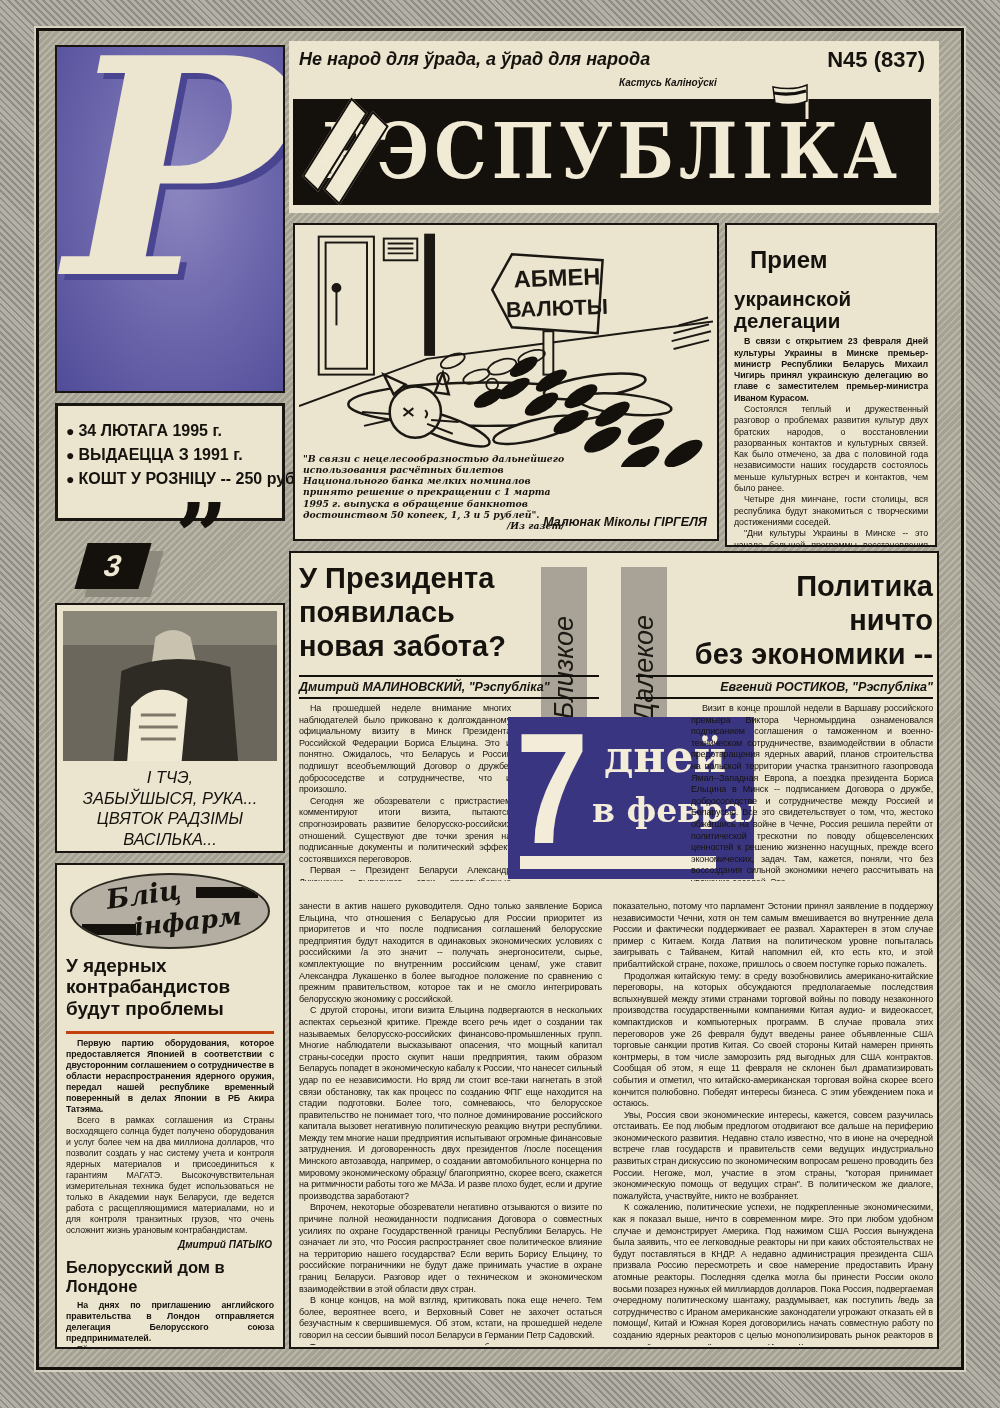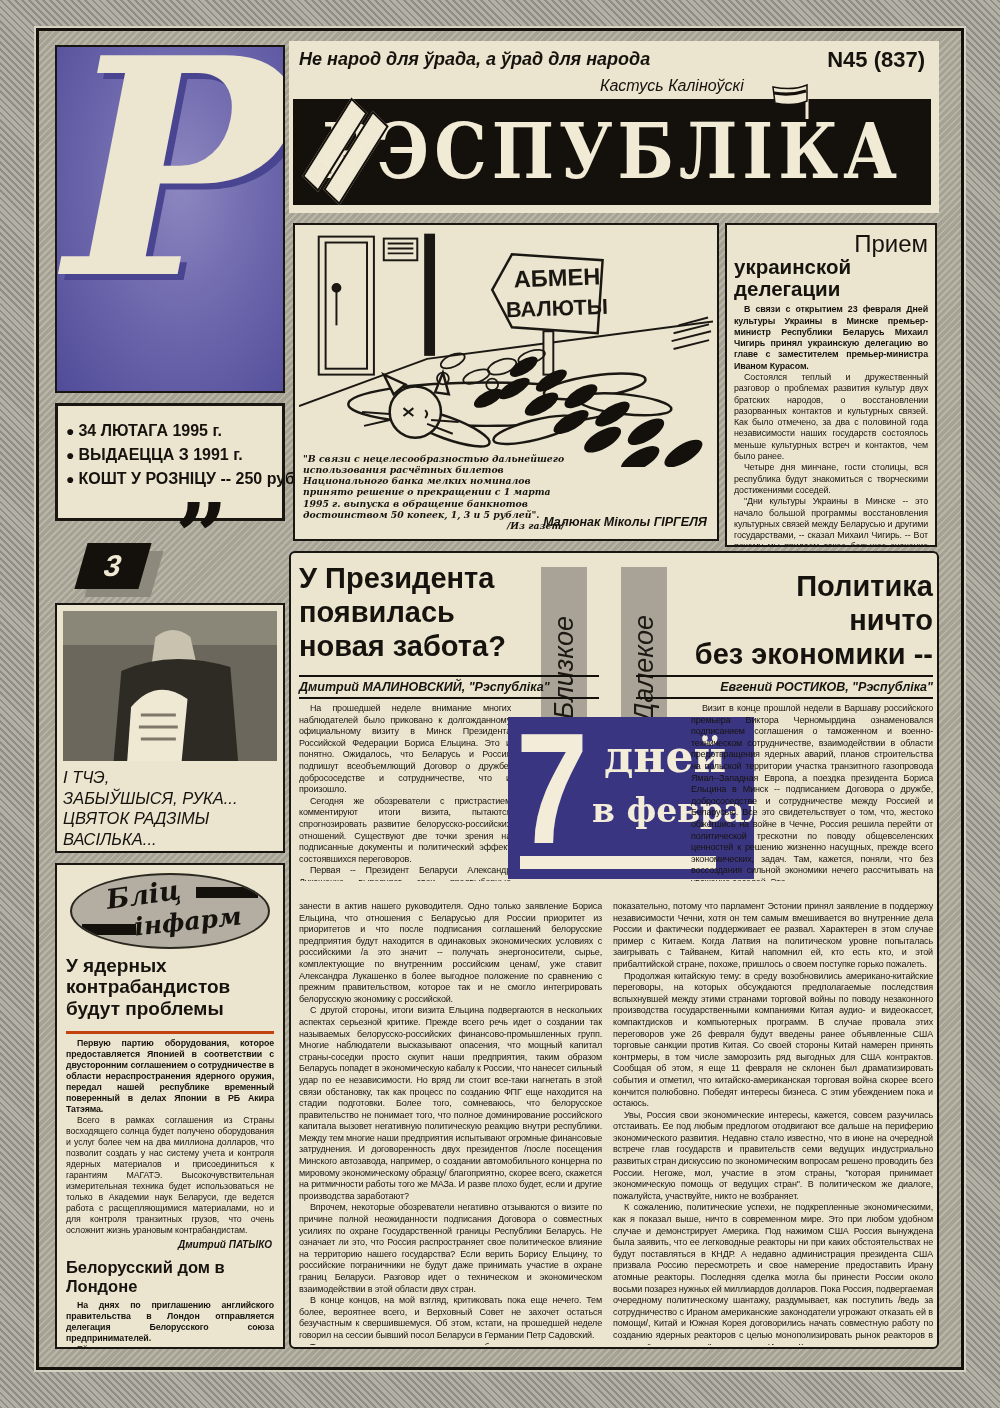--- a/index.html
+++ b/index.html
@@ -24,21 +24,21 @@
     text-shadow:6px 6px 0 #4a4590;}
   .dates{left:16px;top:372px;width:230px;height:118px;border-width:3px;padding:10px 8px;}
   .dates .d{font-weight:bold;font-size:16px;margin:6px 0;white-space:nowrap;}
   .dates .bullet{font-size:14px;margin-right:4px;}
   .pg3wrap{position:absolute;left:16px;top:452px;width:230px;height:120px;}
   .pg3sh{position:absolute;left:36px;top:68px;width:66px;height:46px;background:#8d897c;transform:skewX(-16deg);}
   .pg3{position:absolute;left:26px;top:60px;width:64px;height:46px;background:#14110d;transform:skewX(-16deg);
     color:#efe9d4;font-weight:bold;font-size:30px;text-align:center;line-height:46px;}
   .bigquote{position:absolute;left:120px;top:8px;font-family:"DejaVu Serif",serif;
     font-weight:bold;font-size:92px;line-height:1;color:#14110d;}
-  .photobox{left:16px;top:572px;width:230px;height:250px;padding:6px;}
+  .photobox{left:16px;top:572px;width:230px;height:250px;padding:6px;text-align:center;}
   .photo{width:100%;height:150px;display:block;background:#5a564d;}
   .photocap{font-style:italic;font-size:16.5px;line-height:1.25;margin-top:6px;white-space:pre-line;}
   .blitzbox{left:16px;top:832px;width:230px;height:486px;padding:8px 9px;overflow:hidden;}
   .oval{width:196px;height:72px;margin:0 auto 6px auto;background:#b3aea1;border:2px solid #2a2archive;
     border:2px solid #2a271f;border-radius:50%;position:relative;overflow:hidden;}
   .oval .w1{position:absolute;left:34px;top:4px;font-family:"DejaVu Serif",serif;font-style:italic;
     font-weight:bold;font-size:27px;transform:rotate(-8deg);}
   .oval .w2{position:absolute;left:62px;top:32px;font-family:"DejaVu Serif",serif;font-style:italic;
     font-weight:bold;font-size:25px;transform:rotate(-6deg);}
   .oval .bar1{position:absolute;right:10px;top:12px;width:62px;height:11px;background:#14110d;}
@@ -46,44 +46,44 @@
   .sb-h3{font-weight:bold;font-size:19px;line-height:1.12;margin:4px 0 4px 0;
     border-bottom:3px solid #c2410c;padding-bottom:12px;}
   .sb-h4{font-weight:bold;font-size:16.5px;margin:8px 0 4px 0;}
   .sb-p{font-size:8.8px;line-height:11px;text-align:justify;margin:0;text-indent:11px;letter-spacing:-.1px;}
   .sb-lead{font-weight:bold;}
   .sb-author{font-weight:bold;font-style:italic;font-size:10px;text-align:right;margin:3px 2px 2px 0;}
   
   .topstrip{left:250px;top:10px;width:650px;height:172px;padding:8px 10px;border:none;}
   .motto{font-weight:bold;font-style:italic;font-size:18px;}
   .issue{position:absolute;right:14px;top:6px;font-weight:bold;font-size:22px;}
-  .mottoauthor{position:absolute;left:311px;top:36px;font-weight:normal;font-style:italic;font-size:16px;}
+  .mottoauthor{position:absolute;left:330px;top:36px;font-weight:bold;font-style:italic;font-size:10px;}
   .masthead{position:absolute;left:4px;top:58px;width:638px;height:106px;background:#14110d;
     color:#f1ead4;display:flex;align-items:center;justify-content:center;}
   .masthead .title{font-family:"DejaVu Serif",serif;font-weight:bold;font-size:66px;
     letter-spacing:5px;transform:scaleY(1.15);white-space:nowrap;}
   .ribbon{position:absolute;left:6px;top:26px;transform:rotate(-58deg);z-index:5;}
   .ribbon .rl{display:block;background:#efe8d2;border:2px solid #14110d;font-style:italic;
     font-weight:bold;font-size:16px;padding:0 10px;margin:3px 0;transform:skewX(-12deg);white-space:nowrap;}
   .flag{position:absolute;right:118px;top:-18px;z-index:6;}
   
   .cartoonbox{left:254px;top:192px;width:426px;height:318px;padding:4px;}
   .cartoon{width:100%;height:238px;display:block;}
   .cartooncap{position:absolute;left:8px;bottom:8px;width:62%;
     font-family:"DejaVu Serif",serif;font-style:italic;font-weight:bold;font-size:9.3px;line-height:1.2;}
   .capsrc{text-align:right;}
   .credit{position:absolute;right:10px;bottom:10px;font-weight:bold;font-style:italic;font-size:12.5px;}
   
   .ukrbox{left:686px;top:192px;width:212px;height:324px;padding:6px 7px;overflow:hidden;}
-  .ukr-h1{font-weight:normal;font-size:24px;text-align:right;margin:0;line-height:1.05;}
+  .ukr-h1{font-weight:bold;font-size:24px;text-align:left;margin:16px;line-height:1.05;}
   .ukr-h2{font-weight:bold;font-size:20.5px;text-align:left;margin:0 0 5px 0;line-height:1.05;}
   .ukr-p{font-size:8.9px;line-height:11.3px;text-align:justify;margin:0;text-indent:10px;letter-spacing:-.1px;}
   .ukr-lead{font-weight:bold;}
   
-  .artbox{left:250px;top:520px;width:650px;height:798px;padding:0;overflow:hidden;border-radius:6px;}
+  .artbox{left:250px;top:520px;width:650px;height:798px;padding:0;overflow:hidden;}
   .headline-l{position:absolute;left:8px;top:8px;width:214px;font-weight:bold;font-size:29px;line-height:1.18;}
   .headline-r{position:absolute;left:400px;top:16px;width:242px;font-weight:bold;font-size:29px;line-height:1.18;text-align:right;}
   .byline{position:absolute;top:122px;height:20px;border-top:2px solid #14110d;border-bottom:2px solid #14110d;
     font-weight:bold;font-style:italic;font-size:12.5px;line-height:20px;white-space:nowrap;}
   .byline-l{left:8px;width:300px;}
   .byline-r{left:345px;width:297px;text-align:right;}
   .vbar{position:absolute;top:14px;width:46px;height:202px;background:#a8a396;
     display:flex;align-items:center;justify-content:center;}
   .vbar span{writing-mode:vertical-rl;transform:rotate(180deg);font-style:italic;font-size:27px;color:#1c1914;}
   .vbar1{left:250px;} .vbar2{left:330px;}

